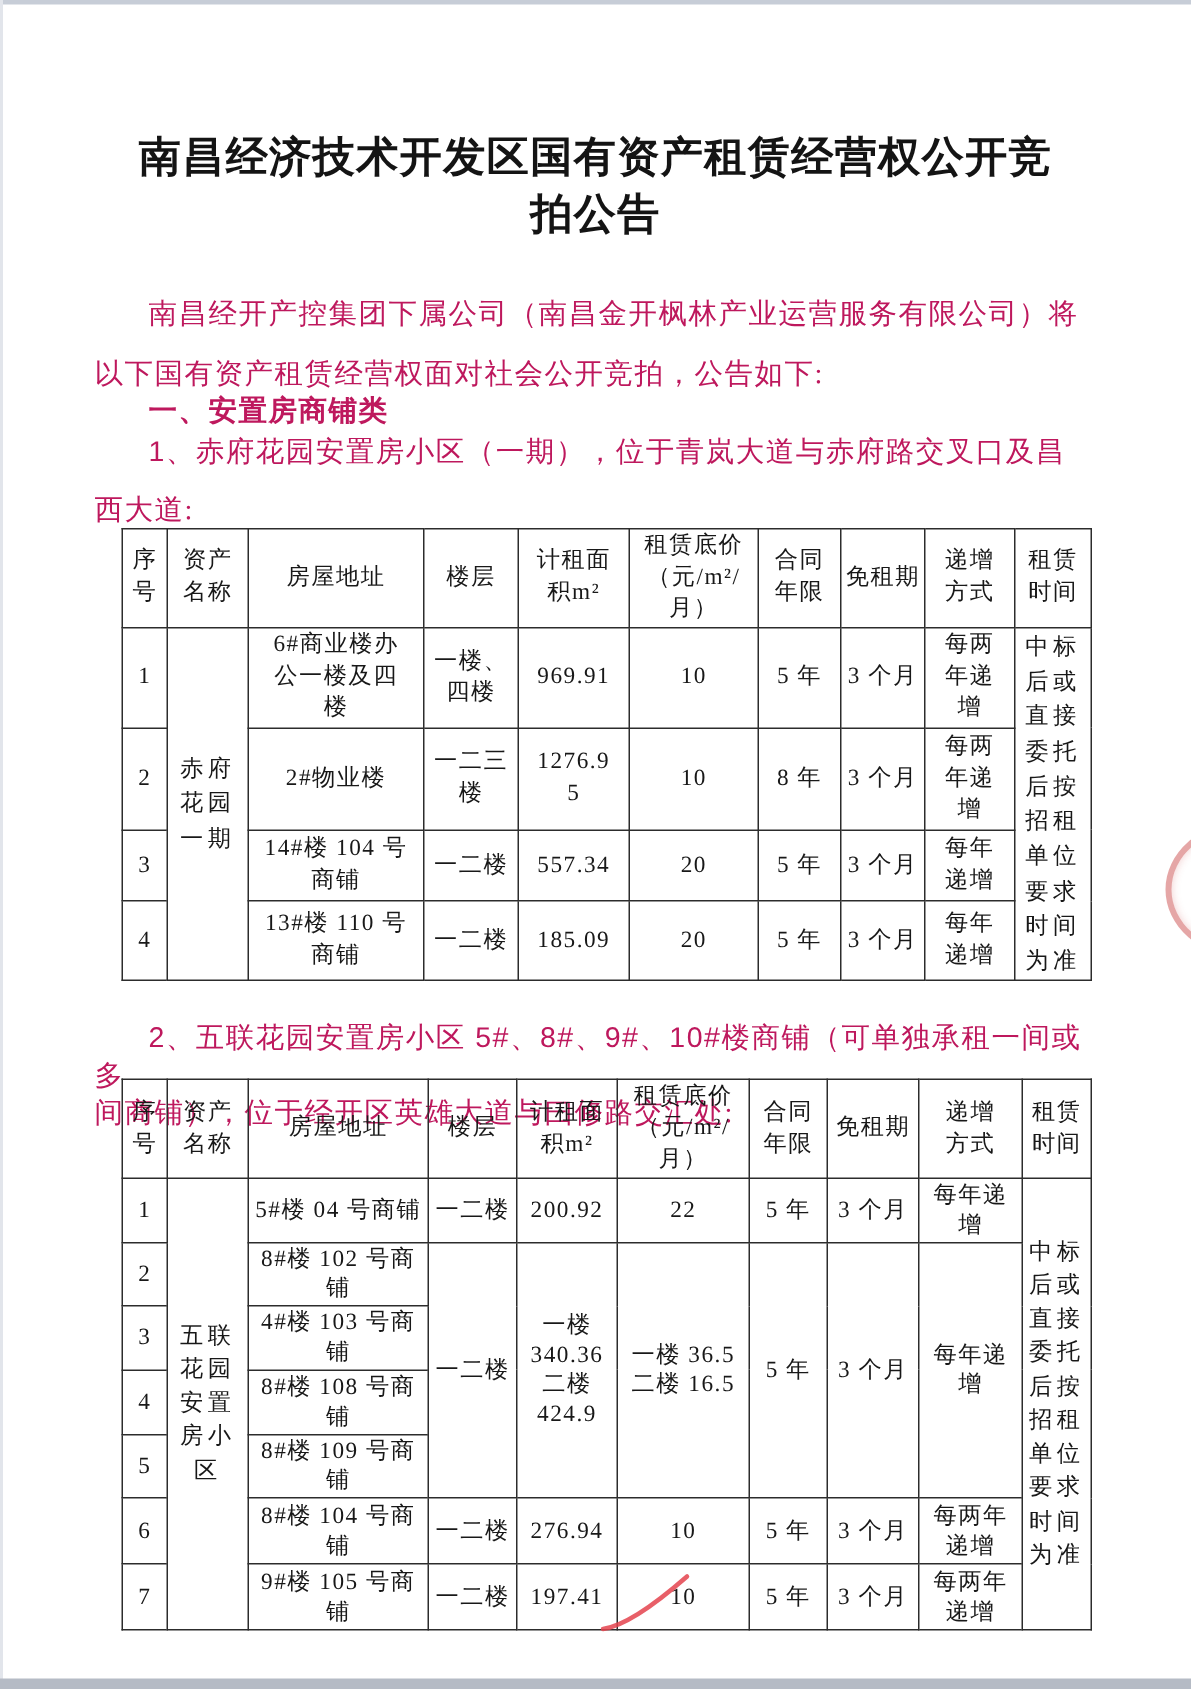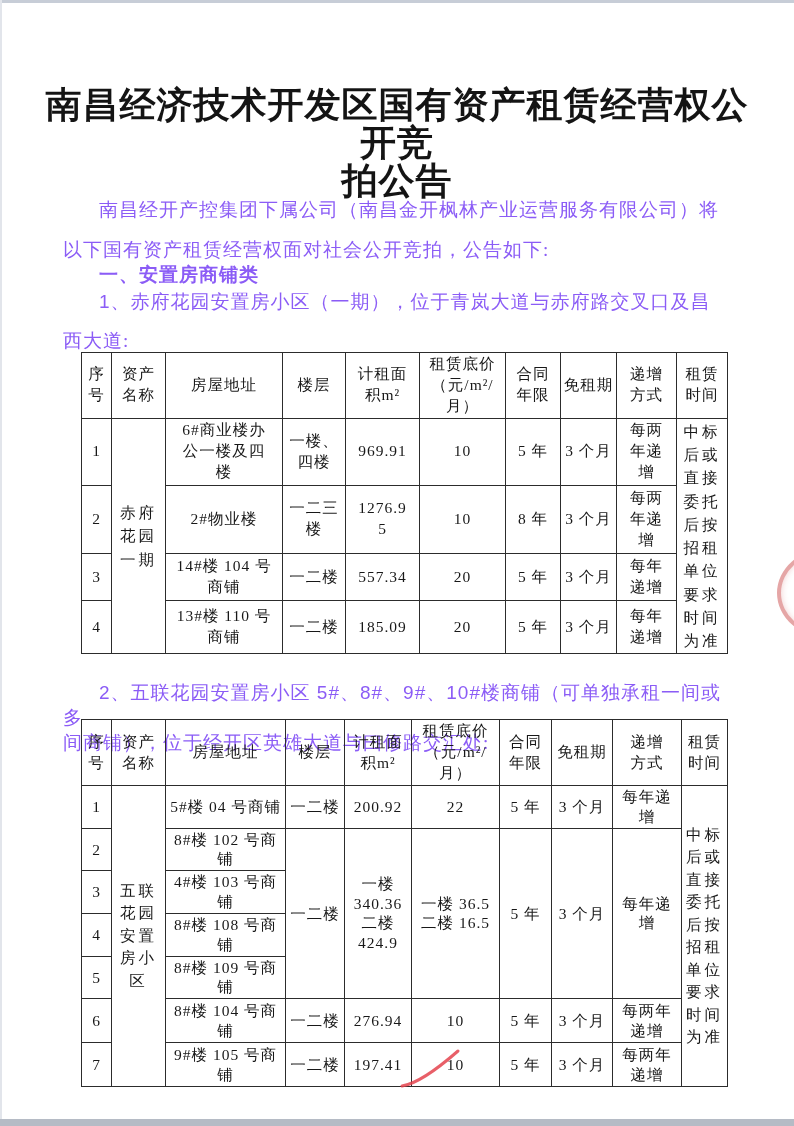--- a/index.html
+++ b/index.html
@@ -7,28 +7,28 @@
     width:794px;height:1126px;position:relative;overflow:hidden;
     background:#ffffff;color:#1b1b1b;
     font-family:"Liberation Serif","DejaVu Serif",serif;
   }
   .edge-top{position:absolute;top:0;left:0;width:794px;height:3px;background:#c7cdd7;}
   .edge-bottom{position:absolute;bottom:0;left:0;width:794px;height:7px;background:#b5bbc5;}
   .edge-left{position:absolute;top:0;left:0;width:2px;height:1126px;background:#e2e5eb;}
 
   .title{
     position:absolute;top:86px;left:40px;width:714px;margin:0;
-    text-align:center;font-size:36px;line-height:38px;font-weight:700;
+    text-align:center;font-size:28px;line-height:38px;font-weight:700;
     font-family:"Liberation Sans","DejaVu Sans",sans-serif;
     color:#141414;white-space:pre-line;letter-spacing:1px;
   }
   .para{
     position:absolute;left:63px;width:664px;margin:0;
     font-size:19px;line-height:40px;letter-spacing:1px;
-    white-space:pre-line;color:#8b5cf6;
+    white-space:pre-line;color:#be185d;
   }
   .indent{text-indent:36px;}
   .intro{top:190px;}
   .sec-head{top:255px;font-weight:700;font-family:"Liberation Sans","DejaVu Sans",sans-serif;}
   .item1{top:282px;line-height:39px;}
   .item2{top:680px;line-height:25px;}
   .bold-seg{font-weight:400;font-family:"Liberation Sans","DejaVu Sans",sans-serif;}
 
   table{
     position:absolute;left:81px;border-collapse:collapse;table-layout:fixed;

